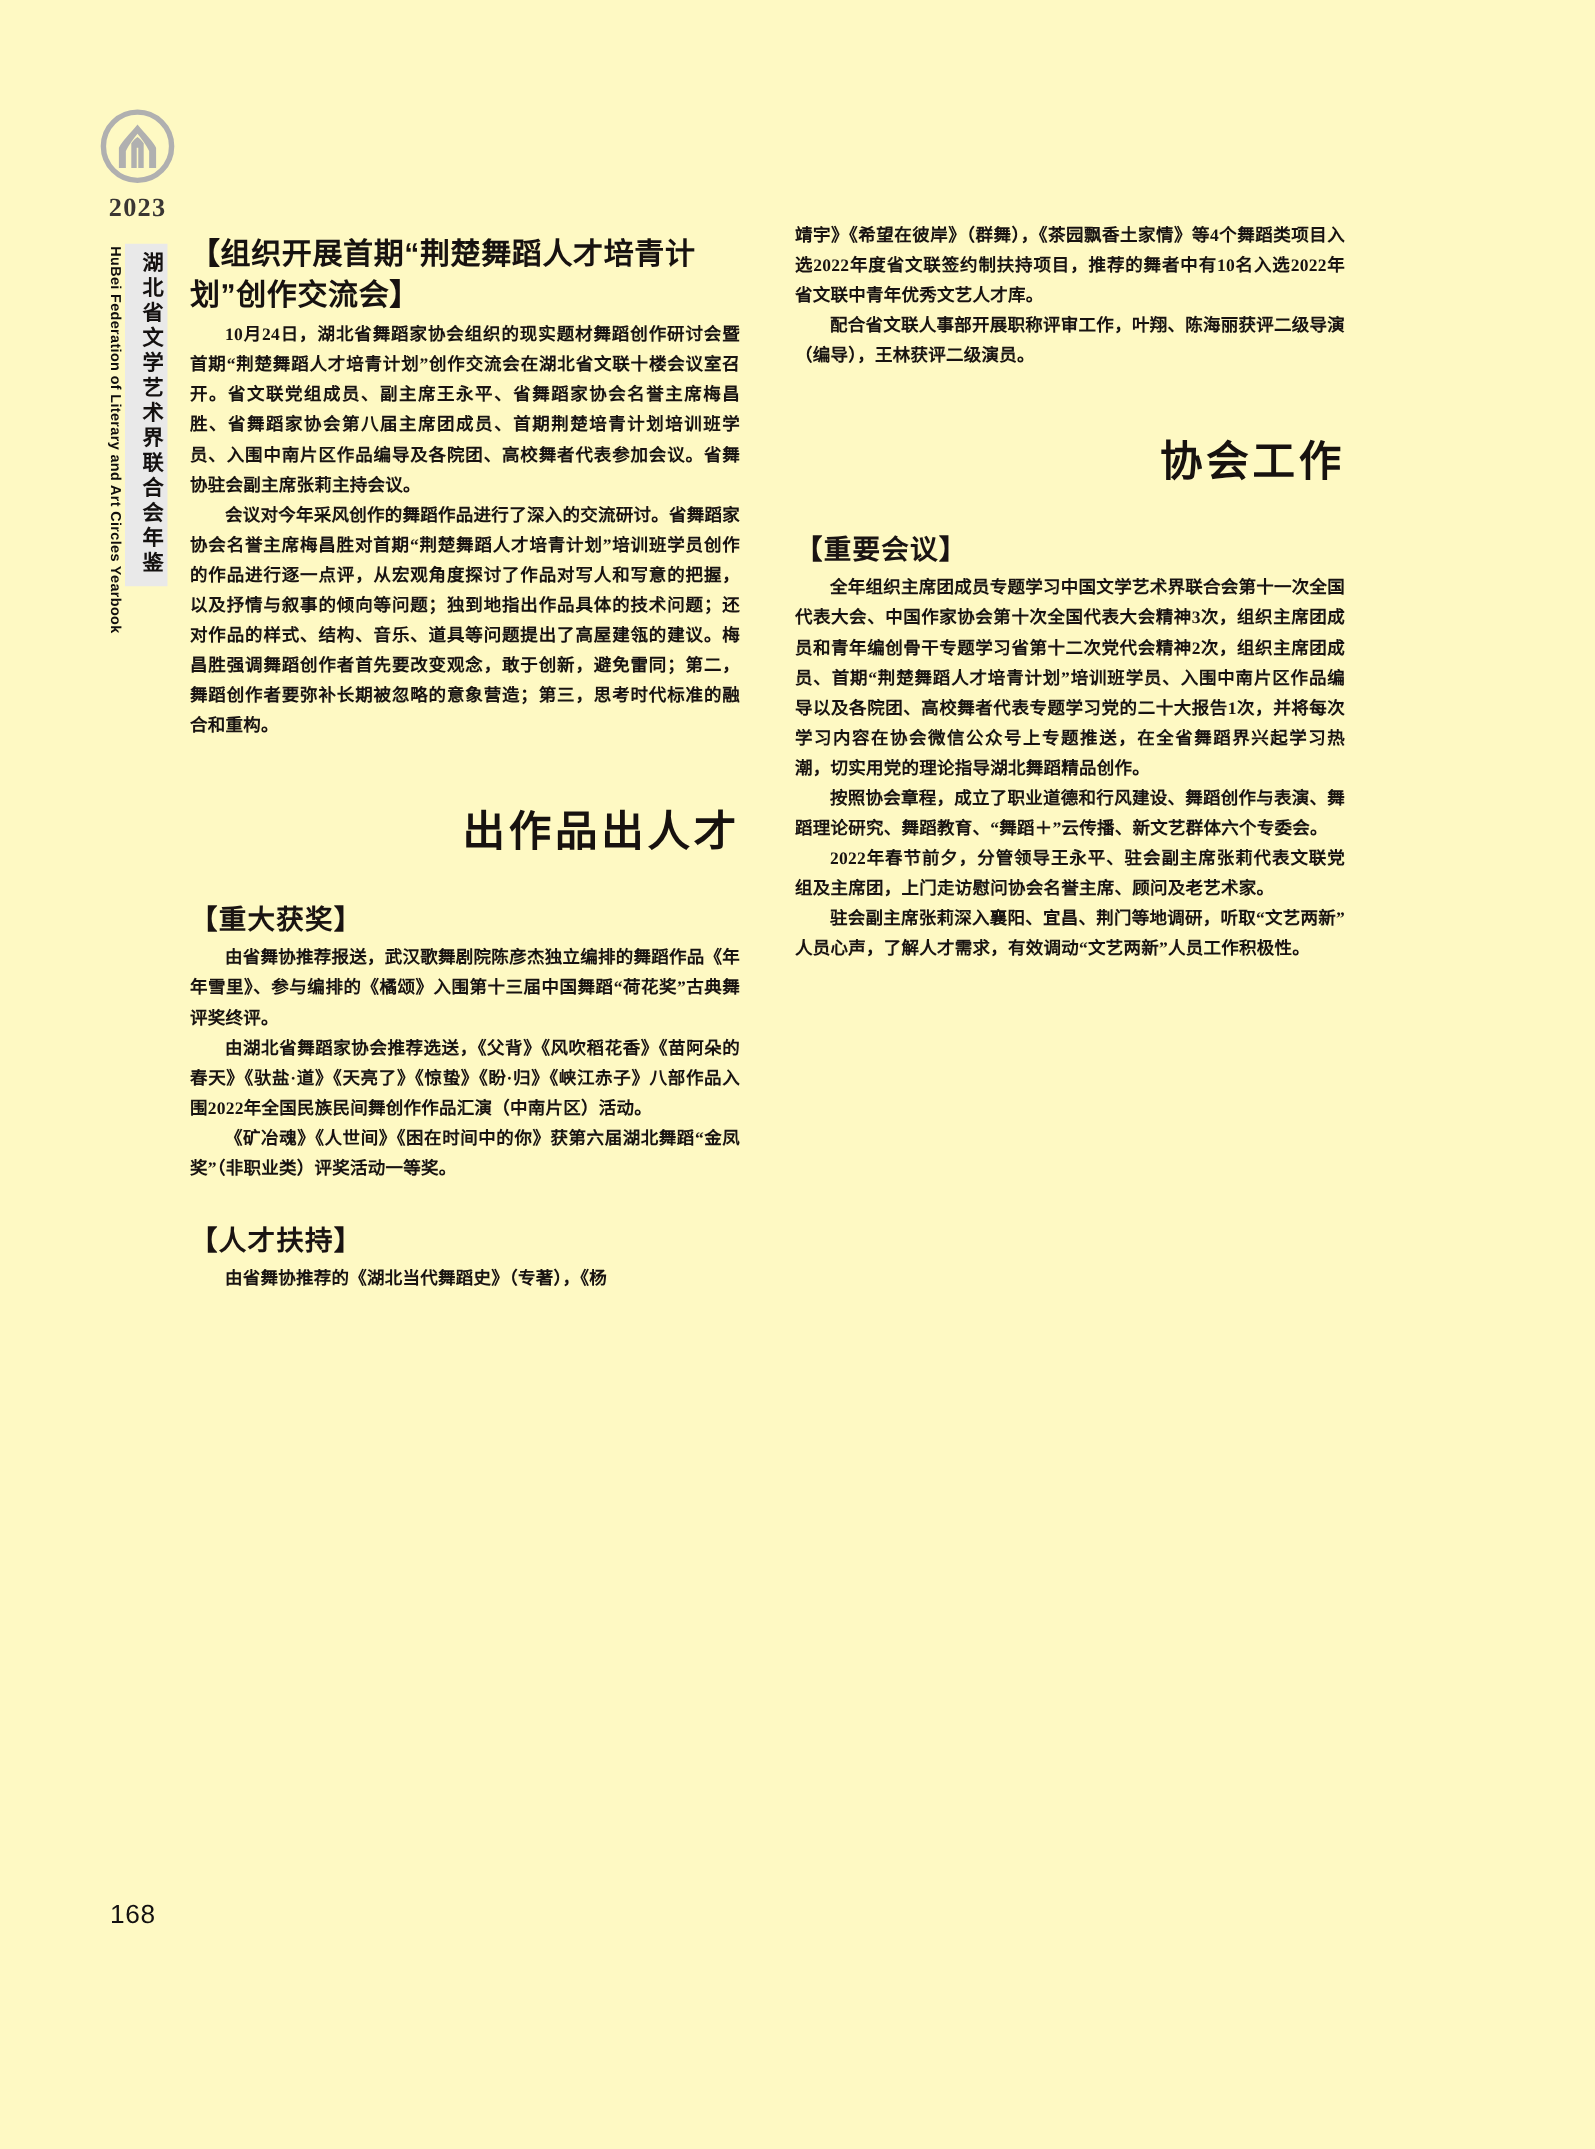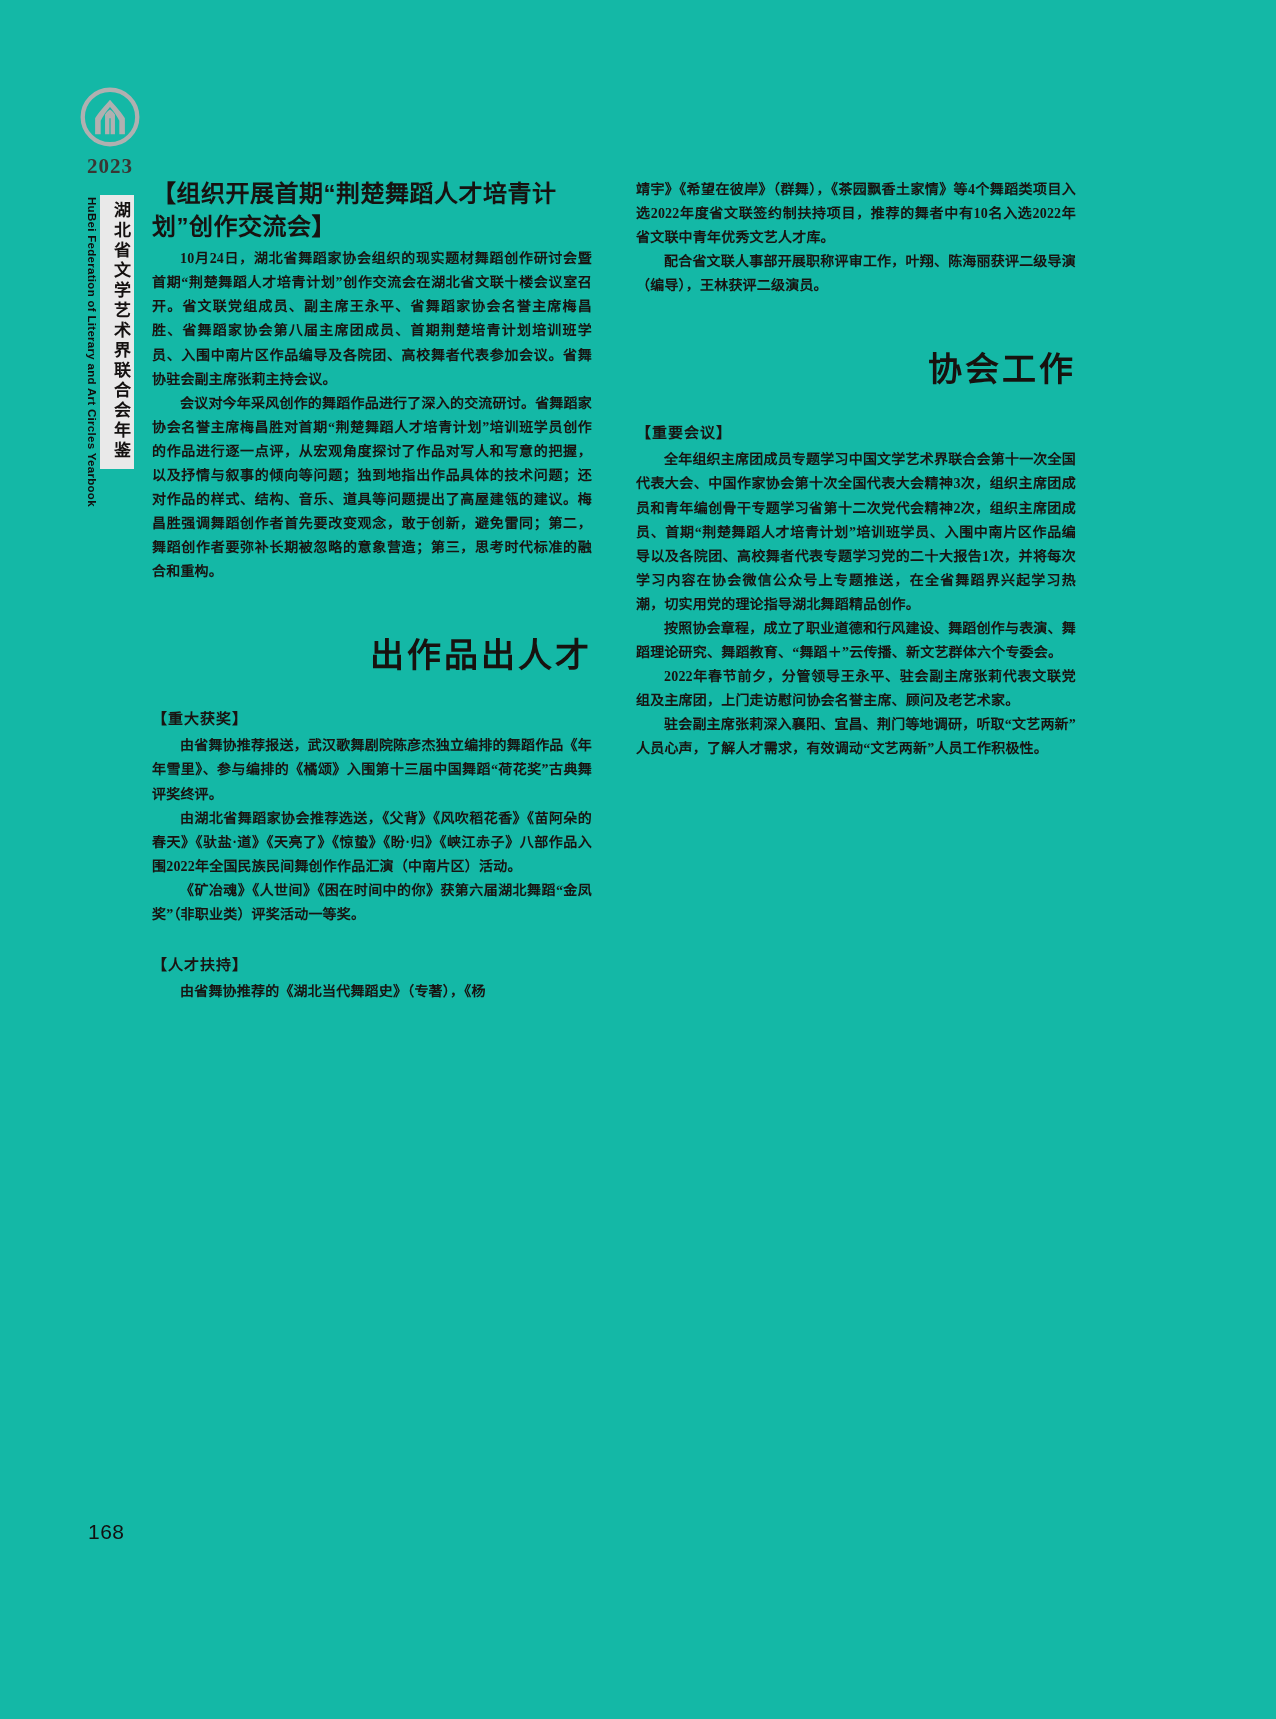--- a/index.html
+++ b/index.html
@@ -13,21 +13,21 @@
     height: 1719px;
     position: relative;
     font-family: "Liberation Serif", "DejaVu Serif", serif;
     color: #1c1714;
     overflow: hidden;
   }
 
   .page {
     position: absolute;
     inset: 0;
-    background: #14b8a6;
+    background: #fef9c3;
   }
 
   
   .margin-block {
     position: absolute;
     left: 62px;
     top: 86px;
     width: 96px;
     display: flex;
     flex-direction: column;
@@ -112,35 +112,35 @@
     font-size: 34px;
     letter-spacing: 3px;
     text-align: right;
     color: #17120f;
     margin: 44px 0 30px 0;
   }
 
   .bracket-head {
     font-family: "Liberation Sans", sans-serif;
     font-weight: bold;
-    font-size: 15px;
+    font-size: 22px;
     letter-spacing: 1px;
     color: #1a1412;
     margin: 26px 0 6px 0;
   }
   .bracket-head:first-child { margin-top: 0; }
 
   .article-head {
     font-family: "Liberation Sans", sans-serif;
     font-weight: bold;
     font-size: 24px;
     line-height: 1.36;
     letter-spacing: 0.5px;
     color: #171210;
-    margin: 0 0 4px 0;
+    margin: 10px 0 4px 0;
     text-indent: 0;
   }
 
   p.body {
     font-family: "Liberation Serif", "DejaVu Serif", serif;
     font-weight: bold;
     font-size: 14px;
     line-height: 1.72;
     letter-spacing: 0.2px;
     color: #181311;

